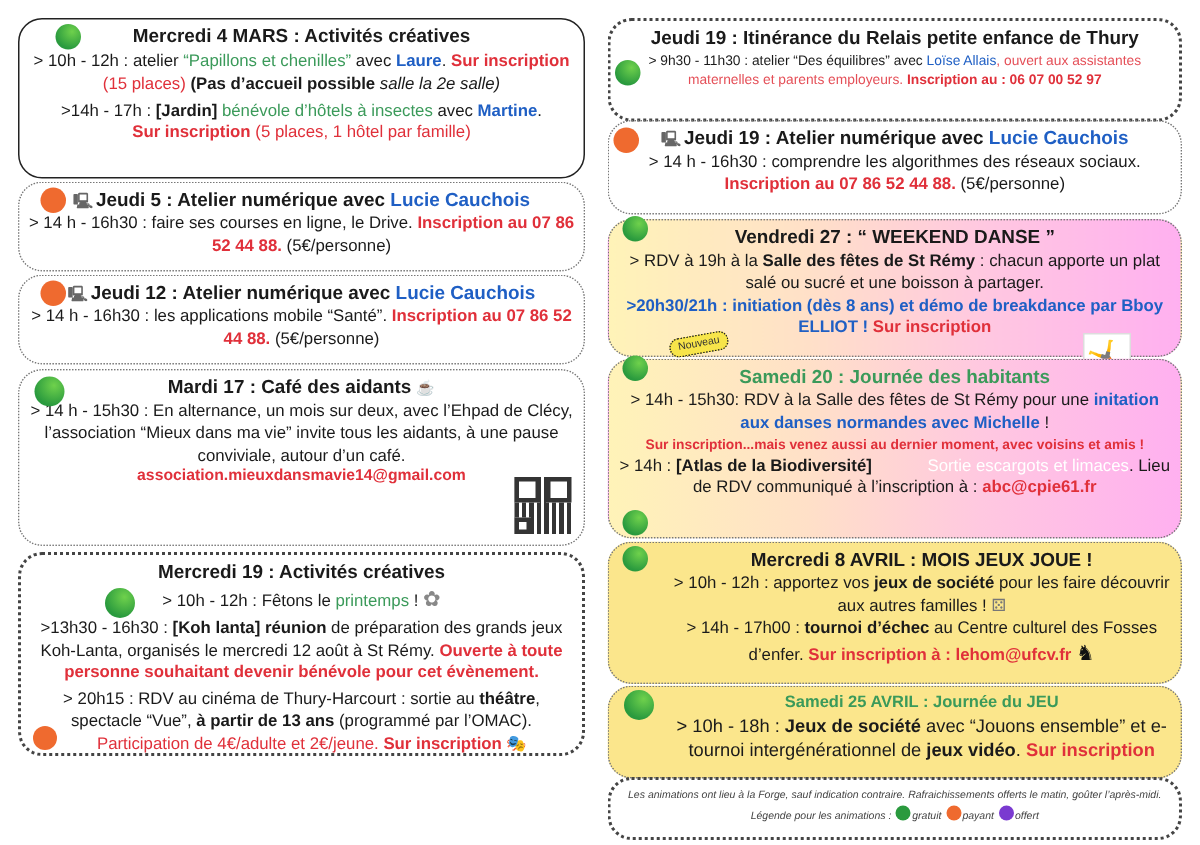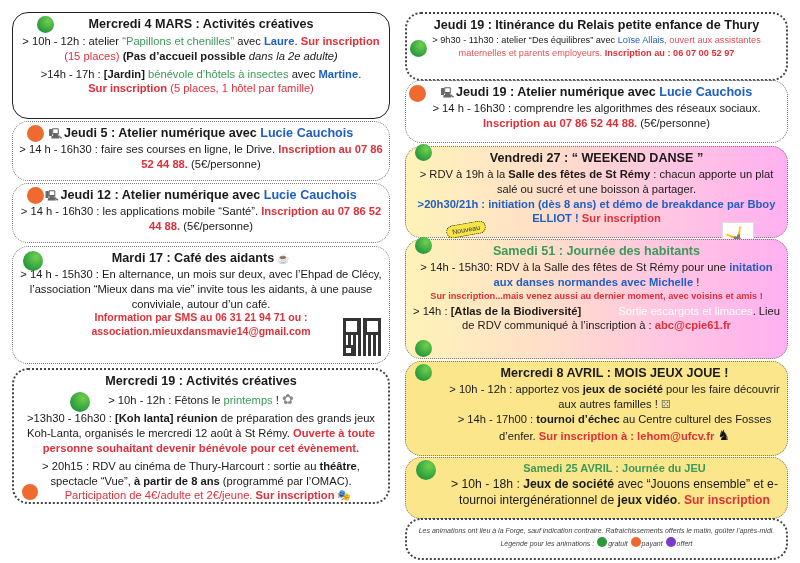--- a/index.html
+++ b/index.html
@@ -58,21 +58,21 @@
   .footer-text { font-size: 7px; font-style: italic; color: #444; line-height: 1.5; }
   .chess { font-size: 14px; color: #111; }
 </style>
 </head>
 <body>
 
 <div class="box solid left" style="top:12px;height:107px;">
   <div class="dot g" style="left:24px;top:3px;"></div>
   <div class="title">Mercredi 4 MARS : Activités créatives</div>
   <div style="margin-top:1px;">
-    <span>&gt; 10h - 12h : atelier </span><span class="green">“Papillons et chenilles”</span><span> avec </span><span class="blue b">Laure</span><span>. </span><span class="red b">Sur inscription</span><span class="red"> (15 places) </span><span class="b">(Pas d’accueil possible</span><span class="i"> dans la 2e adulte)</span>
+    <span>&gt; 10h - 12h : atelier </span><span class="green">“Papillons et chenilles”</span><span> avec </span><span class="blue b">Laure</span><span>. </span><span class="red b">Sur inscription</span><span class="red"> (15 places) </span><span class="b">(Pas d’accueil possible</span><span class="i"> salle la 2e salle)</span>
   </div>
   <div style="margin-top:3px;">
     <span>&gt;14h - 17h : </span><span class="b">[Jardin]</span><span class="green"> bénévole d’hôtels à insectes</span><span> avec </span><span class="blue b">Martine</span><span>.</span><br>
     <span class="red b">Sur inscription</span><span class="red"> (5 places, 1 hôtel par famille)</span>
   </div>
 </div>
 
 <div class="box fine left" style="top:121px;height:60px;">
   <div class="dot o" style="left:14px;top:3px;"></div>
   <div class="title"><span class="pc-icon">🖳</span><span>Jeudi 5 : Atelier numérique avec </span><span class="blue">Lucie Cauchois</span></div>
@@ -86,39 +86,38 @@
   <div class="title"><span class="pc-icon">🖳</span><span>Jeudi 12 : Atelier numérique avec </span><span class="blue">Lucie Cauchois</span></div>
   <div>
     <span>&gt; 14 h - 16h30 : les applications mobile “Santé”. </span><span class="red b">Inscription au 07 86 52 44 88.</span><span>  (5€/personne)</span>
   </div>
 </div>
 
 <div class="box fine left" style="top:246px;height:118px;">
   <div class="dot g" style="left:10px;top:4px;width:20px;height:20px;"></div>
   <div class="title"><span>Mardi 17 : Café des aidants</span> <span style="font-size:10px;color:#888;">☕</span></div>
   <div>&gt; 14 h - 15h30 : En alternance, un mois sur deux, avec l’Ehpad de Clécy, l’association “Mieux dans ma vie” invite tous les aidants, à une pause conviviale, autour d’un café.</div>
-  <div class="red b" style="font-size:10.5px;">Information par SMS au 06 31 21 94 71 ou :</div>
   <div class="red b" style="font-size:10.5px;">association.mieuxdansmavie14@gmail.com</div>
   <div class="qr" style="left:330px;top:71px;">
       <div class="qr-corner"></div>
     </div>
 </div>
 
 <div class="box dotted left" style="top:368px;height:136px;">
   <div class="title">Mercredi 19 : Activités créatives</div>
   <div class="dot g" style="left:56px;top:22px;width:20px;height:20px;"></div>
   <div>
     <span>&gt; 10h - 12h : Fêtons le </span><span class="green">printemps</span><span> !</span>
     <span style="color:#888;font-size:14px;">✿</span>
   </div>
   <div style="margin-top:3px;">
     <span>&gt;13h30 - 16h30 : </span><span class="b">[Koh lanta] réunion</span><span> de préparation des grands jeux Koh-Lanta, organisés le mercredi 12 août à St Rémy. </span><span class="red b">Ouverte à toute personne souhaitant devenir bénévole pour cet évènement.</span>
   </div>
   <div style="margin-top:3px;">
-    <span>&gt; 20h15 : RDV au cinéma de Thury-Harcourt : sortie au </span><span class="b">théâtre</span><span>, spectacle “Vue”, </span><span class="b">à partir de 8 ans</span><span> (programmé par l’OMAC).</span>
+    <span>&gt; 20h15 : RDV au cinéma de Thury-Harcourt : sortie au </span><span class="b">théâtre</span><span>, spectacle “Vue”, </span><span class="b">à partir de 13 ans</span><span> (programmé par l’OMAC).</span>
   </div>
   <div style="padding-left:14px;">
     <span class="red">Participation de 4€/adulte et 2€/jeune. </span><span class="red b">Sur inscription</span>
     <span style="font-size:11px;">🎭</span>
   </div>
   <div class="dot o" style="left:8px;top:114px;width:16px;height:16px;"></div>
 </div>
 
 <div class="box dotted right" style="top:12px;height:69px;">
   <div class="title">Jeudi 19 : Itinérance du Relais petite enfance de Thury</div>
@@ -144,21 +143,21 @@
   </div>
   <div>
     <span class="blue b">&gt;20h30/21h : initiation (dès 8 ans) et démo de breakdance par Bboy ELLIOT !</span><span class="red b"> Sur inscription</span>
   </div>
   <div class="nouveau" style="left:40px;top:76px;">Nouveau</div>
 </div>
 <div class="dancer" style="left:722px;top:222px;">🤸</div>
 
 <div class="box dance-bg fine right" style="top:239px;height:120px;">
   <div class="dot g" style="left:9px;top:-3px;"></div>
-  <div class="title green">Samedi 51 : Journée des habitants</div>
+  <div class="title green">Samedi 20 : Journée des habitants</div>
   <div>
     <span>&gt; 14h - 15h30: RDV à la Salle des fêtes de St Rémy pour une </span><span class="blue b">initation aux danses normandes avec Michelle</span><span> !</span>
   </div>
   <div class="red b" style="font-size:9.2px;">Sur inscription...mais venez aussi au dernier moment, avec voisins et amis !</div>
   <div style="margin-top:2px;">
     <span>&gt; 14h : </span><span class="b">[Atlas de la Biodiversité]</span><span style="color:#fff;padding-left:34px;"> Sortie escargots et limaces</span><span>. Lieu de RDV communiqué à l’inscription à : </span><span class="red b">abc@cpie61.fr</span>
   </div>
   <div class="dot g" style="left:9px;top:100px;"></div>
 </div>
 

